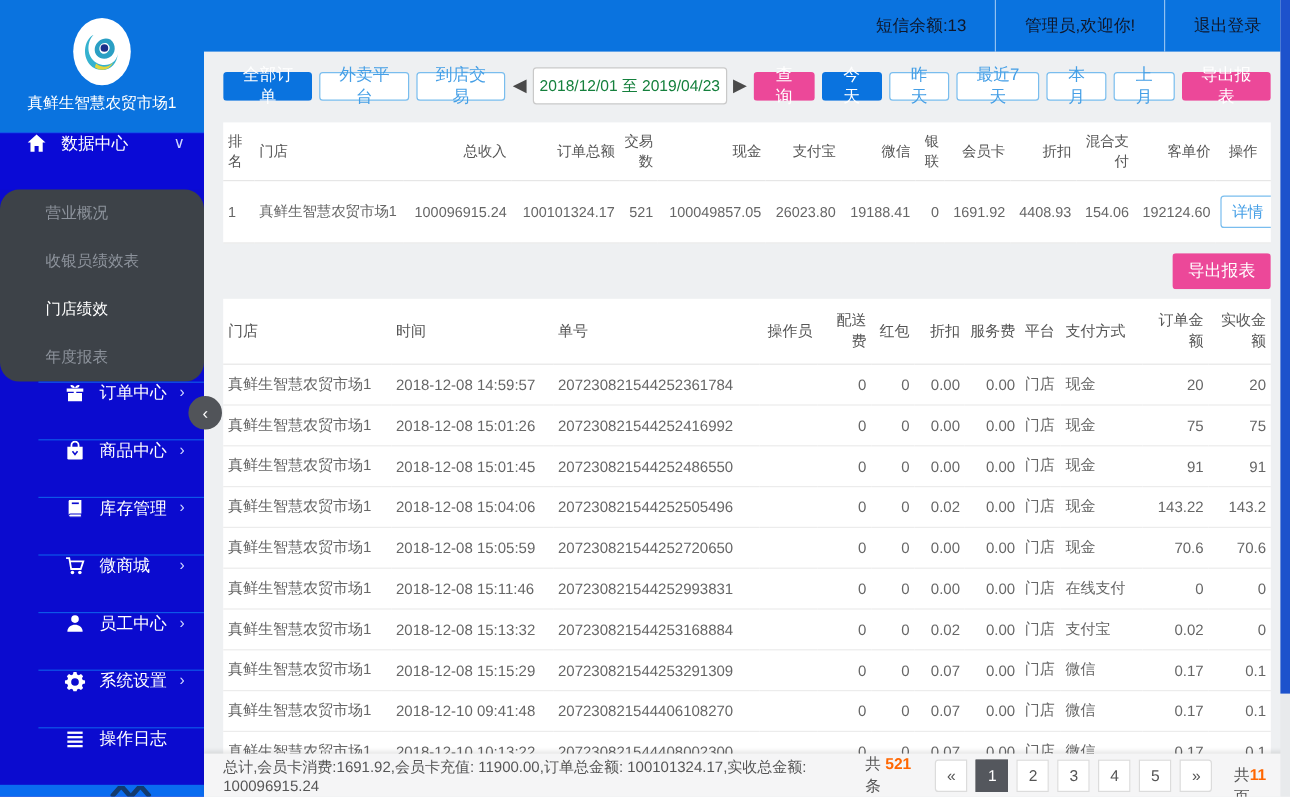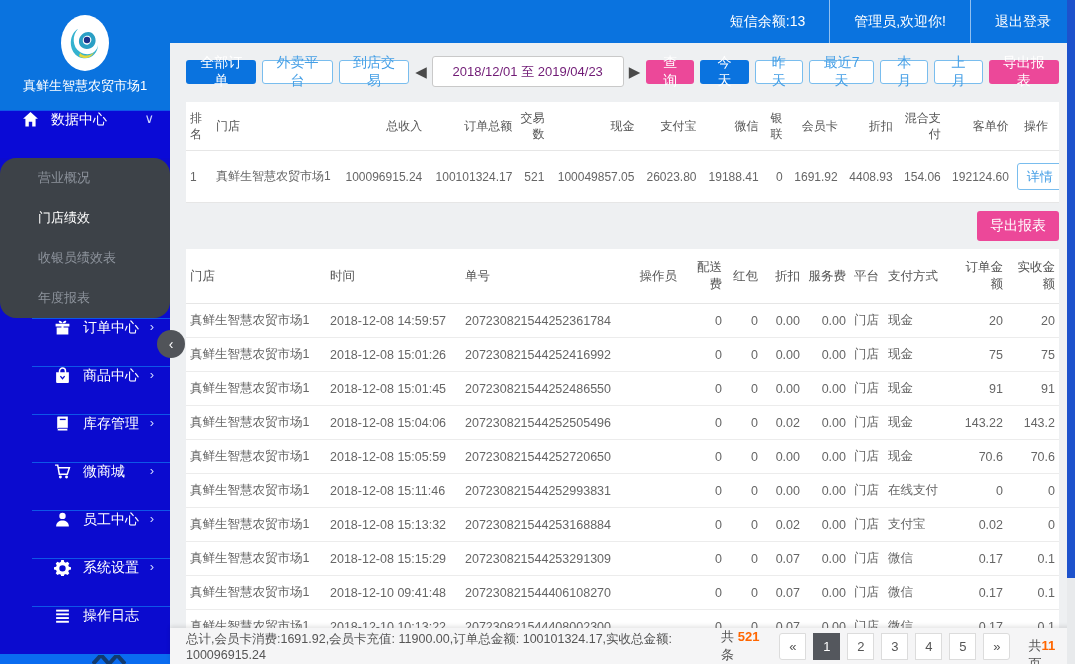--- a/index.html
+++ b/index.html
@@ -19,32 +19,32 @@
   .menu-item .chev { color:#cfd6ff; font-size:13px; margin-right:2px; }
   .submenu { background:#3d4248;border-radius:16px; }
   .submenu-item { height:40px; display:flex; align-items:center; padding-left:38px; color:#8d939c; font-size:13px; cursor:pointer; }
   .submenu-item.active { color:#ffffff; }
   .main-menu { display:flex; flex-direction:column;padding-left:32px; }
   .sidebar-bottom { flex:1; background:#0a6cf0; position:relative; }
   .clip-mark { position:absolute; left:92px; bottom:0; }
 
   
   .topbar { position:absolute; left:170px; top:0; right:0; height:43px; background:#0a73df; display:flex; justify-content:flex-end; align-items:stretch; z-index:4; }
-  .topbar-item { display:flex; align-items:center; padding:0 24px; color:#ffffff; font-size:14px; border-left:1px solid rgba(255,255,255,.55); cursor:pointer; }
+  .topbar-item { display:flex; align-items:center; padding:0 24px; color:#0f172a; font-size:14px; border-left:1px solid rgba(255,255,255,.55); cursor:pointer; }
 
   
   .content { position:absolute; left:170px; top:43px; right:0; bottom:0; background:#eef0f2; padding:0 16px; }
   .filter-row { height:57px; display:flex; align-items:center; gap:6px; }
   .btn { font-size:14px; border-radius:3px; cursor:pointer; display:inline-flex; align-items:center; justify-content:center; padding:0 12px; height:24px; border:1px solid transparent; }
   .btn-solid-azure { background:#0a73df; color:#fff; }
   .btn-outline { background:#fff; color:#459fe6; border-color:#79bdee; }
   .btn-navy { background:#ec4899; color:#fff; }
   .date-group { margin-left:auto; display:flex; align-items:center; gap:5px; }
   .date-arrow { color:#4a4a4a; font-size:15px; cursor:pointer; line-height:1; }
-  .date-input { width:192px; height:31px; border:1px solid #c9c9c9; border-radius:3px; background:#fff; color:#701a75; font-size:13px; text-align:center; font-family:"Liberation Sans","DejaVu Sans",sans-serif; }
+  .date-input { width:162px; height:31px; border:1px solid #c9c9c9; border-radius:3px; background:#fff; color:#15803d; font-size:13px; text-align:center; font-family:"Liberation Sans","DejaVu Sans",sans-serif; }
 
   .panel { background:#fff; }
   table { border-collapse:collapse; table-layout:fixed; width:873px; }
   th { font-weight:normal; color:#555; text-align:right; padding:8px 4px; vertical-align:middle; line-height:1.35; word-break:break-all; }
   td { color:#666; padding:8px 4px; text-align:right; white-space:nowrap; overflow:hidden; }
   .al { text-align:left; }
   .ac { text-align:center; }
 
   .summary-panel { margin-top:2px; }
   .summary-table { font-size:12px;padding-left:8px; }
@@ -98,22 +98,22 @@
     <div class="menu-item root-active">
       <svg class="mi-icon" viewBox="0 0 16 16">
         <path d="M8 1 L15 7.2 H12.8 V14.5 H9.6 V10 H6.4 V14.5 H3.2 V7.2 H1 Z" fill="#fff"></path>
       </svg>
       <span class="mi-label">数据中心</span>
       <span class="chev">∨</span>
     </div>
 
     <div class="submenu">
       <div class="submenu-item">营业概况</div>
+      <div class="submenu-item">收银员绩效表</div>
       <div class="submenu-item active">门店绩效</div>
-      <div class="submenu-item">收银员绩效表</div>
       <div class="submenu-item">年度报表</div>
     </div>
 
     <div class="main-menu">
       <div class="menu-item">
         <svg class="mi-icon" viewBox="0 0 16 16">
           <path d="M1.5 4.5 H14.5 V7 H1.5 Z M2.5 8 H13.5 V14.5 H2.5 Z M7 4.5 H9 V14.5 H7 Z" fill="#fff"></path>
           <path d="M4.5 1.8 C6 1.2 7.5 2.4 8 4 C6 4.3 4.3 3.8 4.5 1.8 Z M11.5 1.8 C10 1.2 8.5 2.4 8 4 C10 4.3 11.7 3.8 11.5 1.8 Z" fill="#fff"></path>
         </svg>
         <span class="mi-label">订单中心</span>

